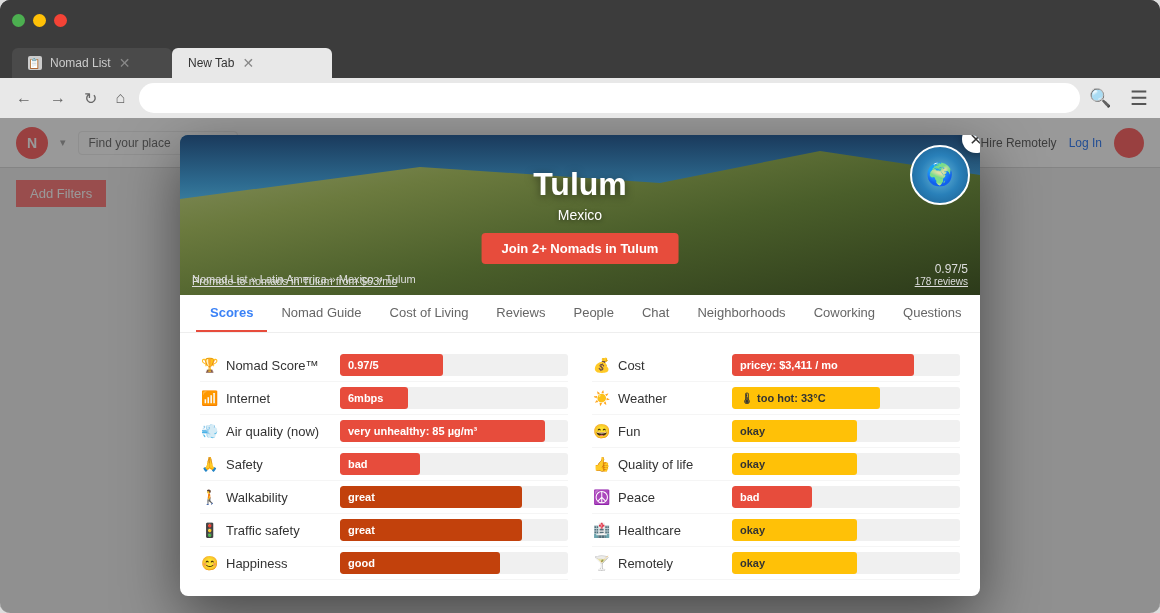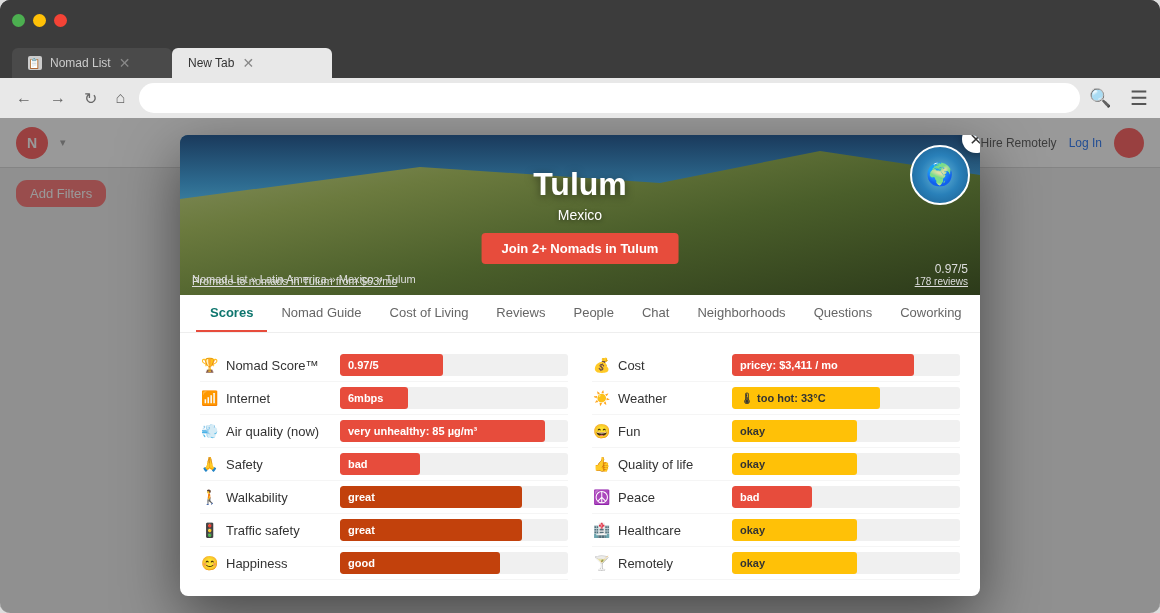--- a/index.html
+++ b/index.html
@@ -25,21 +25,21 @@
     .nav-btn { background: none; border: none; color: #666; font-size: 16px; cursor: pointer; padding: 4px; }
     .url-input { flex: 1; background: white; border: none; border-radius: 20px; padding: 6px 16px; font-size: 13px; color: #333; outline: none; height: 30px; }
     .search-icon { color: #666; font-size: 18px; cursor: pointer; }
     .menu-icon { color: #555; font-size: 20px; cursor: pointer; margin-left: 8px; }
 
     .browser-content { background: #e8e8e8; flex: 1; position: relative; overflow: hidden; }
 
     
     .website-bg { position: absolute; top: 0; left: 0; right: 0; bottom: 0; background: #f0f0f0; }
 
-    .add-filters-btn { background: #ff8080; border: none; color: white; padding: 6px 14px; border-radius: 11px; font-size: 13px; cursor: pointer; }
+    .add-filters-btn { background: #ff8080; border: none; color: white; padding: 6px 14px; border-radius: 0; font-size: 13px; cursor: pointer; }
 
     
     .modal-overlay { position: absolute; top: 0; left: 0; right: 0; bottom: 0; background: rgba(0,0,0,0.4); display: flex; justify-content: center; align-items: center; z-index: 10; }
 
     .modal { background: white; border-radius: 8px; width: 800px; max-height: 520px; overflow: hidden; position: relative; box-shadow: 0 20px 60px rgba(0,0,0,0.5); }
 
     .close-btn { position: absolute; top: -10px; right: -10px; width: 28px; height: 28px; background: white; border: none; border-radius: 50%; font-size: 16px; cursor: pointer; z-index: 20; display: flex; align-items: center; justify-content: center; color: #333; box-shadow: 0 2px 8px rgba(0,0,0,0.3); }
 
     .modal-hero { position: relative; height: 160px; background: linear-gradient(to right, #2c5364, #203a43, #0f2027); overflow: hidden; }
     .hero-cliff { position: absolute; bottom: 0; left: 0; right: 0; height: 100%; background: linear-gradient(to bottom right, #8B9467 0%, #6B7A3E 30%, #4a5e2a 60%, #2c3a1a 100%); clip-path: polygon(0 40%, 30% 20%, 60% 30%, 80% 10%, 100% 25%, 100% 100%, 0 100%); }
@@ -52,21 +52,21 @@
     .hero-title h2 { font-size: 32px; font-weight: bold; text-shadow: 0 2px 8px rgba(0,0,0,0.5); }
     .hero-title p { font-size: 14px; margin-top: 4px; text-shadow: 0 1px 4px rgba(0,0,0,0.5); }
 
     .hero-btn { display: inline-block; margin-top: 10px; background: #e74c3c; color: white; padding: 8px 20px; border-radius: 4px; font-size: 13px; font-weight: 600; cursor: pointer; border: none; }
 
     .hero-map { position: absolute; top: 10px; right: 10px; width: 60px; height: 60px; border-radius: 50%; overflow: hidden; border: 2px solid white; z-index: 5; background: #4a9bb5; display: flex; align-items: center; justify-content: center; font-size: 20px; }
 
     
     .modal-tabs { display: flex; padding: 0 16px; border-bottom: 1px solid #eee; background: white; overflow-x: auto; }
     .modal-tab { padding: 10px 14px; font-size: 13px; color: #666; cursor: pointer; border-bottom: 2px solid transparent; white-space: nowrap; }
-    .modal-tab.active { color: #0f766e; border-bottom-color: #e74c3c; font-weight: 600; }
+    .modal-tab.active { color: #3b82f6; border-bottom-color: #e74c3c; font-weight: 600; }
 
     
     .scores-content { padding: 16px 20px; display: grid; grid-template-columns: 1fr 1fr; gap: 4px 24px; overflow-y: auto; max-height: 300px; }
 
     .score-row { display: flex; align-items: center; padding: 5px 0; gap: 10px; border-bottom: 1px solid #f5f5f5; }
     .score-label { display: flex; align-items: center; gap: 6px; min-width: 130px; font-size: 13px; color: #333; }
     .score-icon { font-size: 14px; width: 20px; text-align: center; }
     .score-bar-container { flex: 1; height: 22px; background: #f0f0f0; border-radius: 3px; overflow: hidden; }
     .score-bar { height: 100%; border-radius: 3px; display: flex; align-items: center; padding: 0 8px; font-size: 11px; font-weight: 600; color: white; white-space: nowrap; }
     .bar-green { background: #c2410c; }
@@ -107,20 +107,21 @@
     <span class="search-icon">🔍</span>
     <span class="menu-icon">☰</span>
   </div>
 
   <div class="browser-content">
 
     <div class="website-bg">
       <div style="background: white; height: 50px; display: flex; align-items: center; padding: 0 16px; border-bottom: 1px solid #ddd; gap: 12px;">
         <div style="width: 32px; height: 32px; background: #ff6b6b; border-radius: 50%; display: flex; align-items: center; justify-content: center; color: white; font-size: 14px; font-weight: bold;">N</div>
         <span style="font-size: 11px; color: #aaa;">▾</span>
+        <input type="text" style="border: 1px solid rgb(238, 238, 238); border-radius: 4px; padding: 4px 10px; font-size: 12px; color: rgb(170, 170, 170); width: 160px;" placeholder="Find your place">
         <div style="flex:1;"></div>
         <span style="font-size: 12px; color: #666;">Promote <span style="background:#ff6b6b;color:white;border-radius:3px;padding:1px 4px;font-size:10px;">🔥</span></span>
         <span style="font-size: 12px; color: #666;">Remote Jobs <span style="background:#2196F3;color:white;border-radius:3px;padding:1px 4px;font-size:10px;">8</span></span>
         <span style="font-size: 12px; color: #666;">Twitch</span>
         <span style="font-size: 12px; color: #666;">Chat</span>
         <span style="font-size: 12px; color: #666;">Trips</span>
         <span style="font-size: 12px; color: #666;">Hire Remotely</span>
         <span style="font-size: 12px; color: #3b82f6;">Log In</span>
         <div style="width: 30px; height: 30px; background: #ff6b6b; border-radius: 50%;"></div>
       </div>
@@ -160,22 +161,22 @@
         </div>
 
         <div class="modal-tabs">
           <div class="modal-tab active">Scores</div>
           <div class="modal-tab">Nomad Guide</div>
           <div class="modal-tab">Cost of Living</div>
           <div class="modal-tab">Reviews</div>
           <div class="modal-tab">People</div>
           <div class="modal-tab">Chat</div>
           <div class="modal-tab">Neighborhoods</div>
+          <div class="modal-tab">Coworking</div>
           <div class="modal-tab">Questions</div>
-          <div class="modal-tab">Coworking</div>
           <div class="modal-tab">Video</div>
 
         </div>
 
         <div class="scores-content">
 
           <div>
 
             <div class="score-row">
               <div class="score-label">

